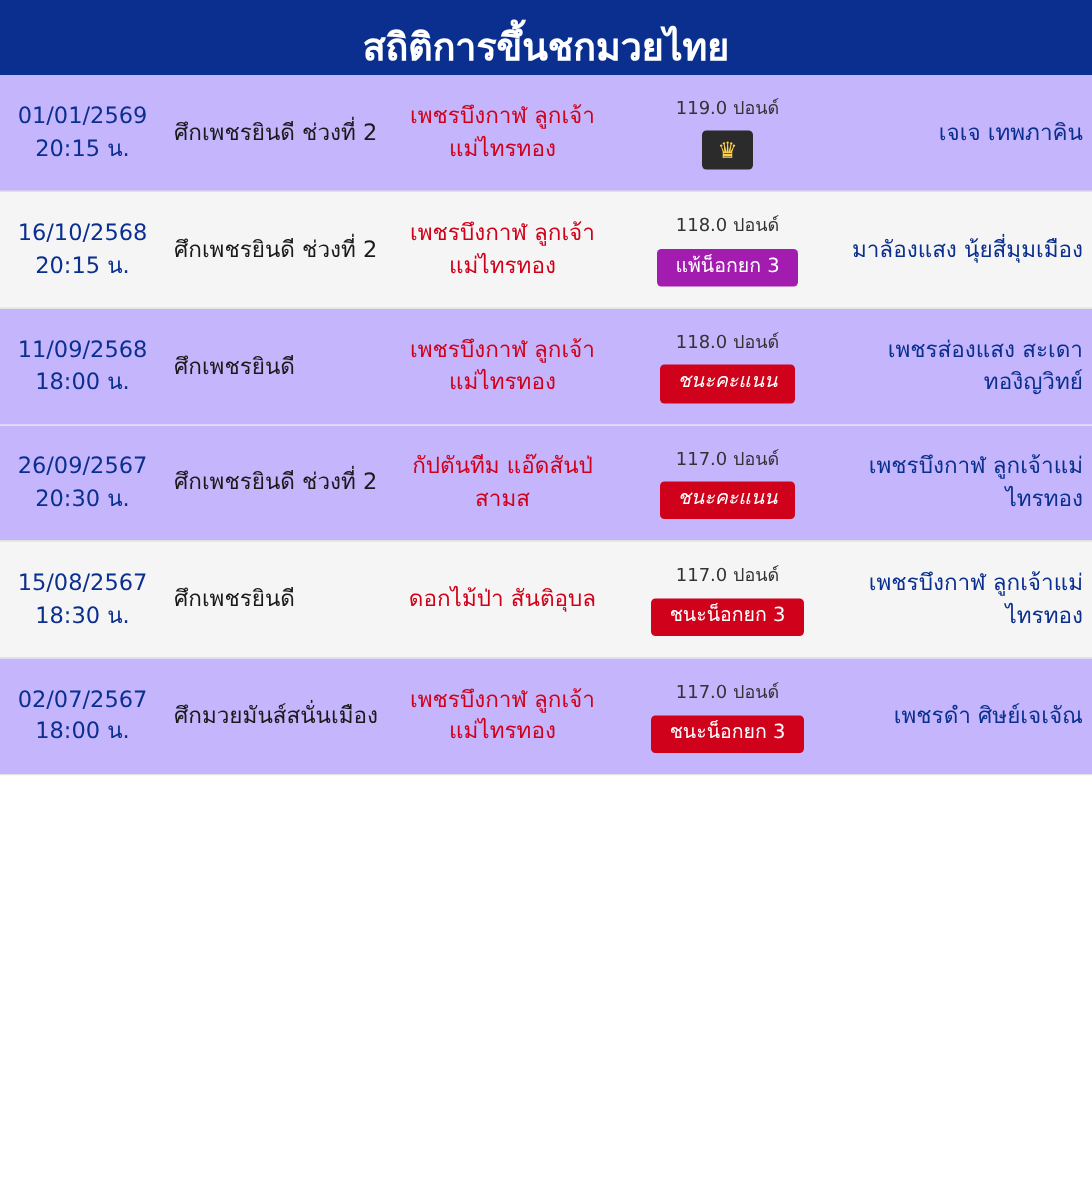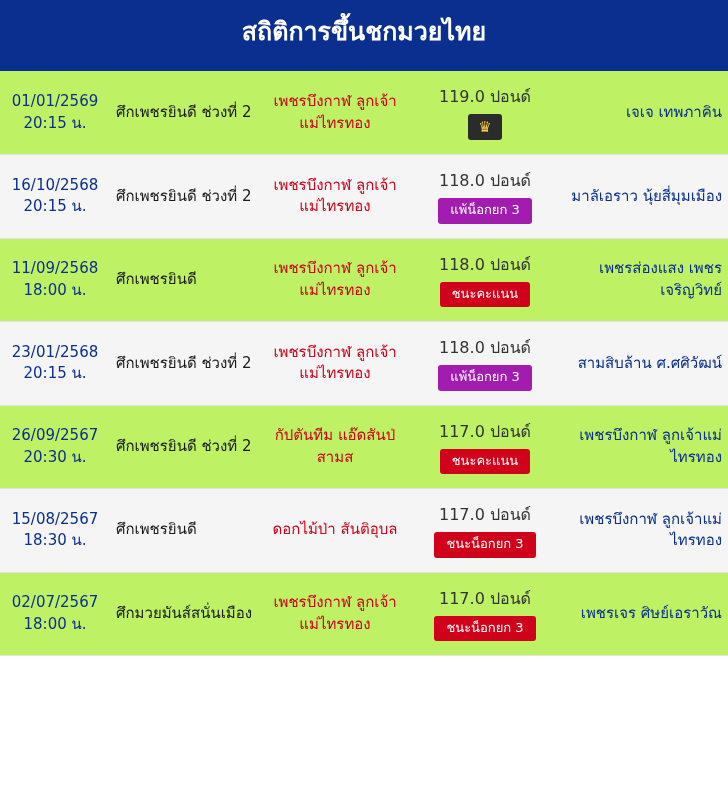--- a/index.html
+++ b/index.html
@@ -13,59 +13,59 @@
   .page {
     width: 728px;
     background: #ffffff;
   }
   .header {
     background: #0a2f8f;
     color: #ffffff;
     text-align: center;
     font-size: 25px;
     font-weight: bold;
-    padding: 17px 10px 24px 10px;
+    padding: 17px 10px 3px 10px;
     line-height: 1.2;
   }
   table.fight-table {
     width: 100%;
     border-collapse: collapse;
     table-layout: fixed;
   }
-  table.fight-table tr.row-odd { background: #bef264; }
+  table.fight-table tr.row-odd { background: #c4b5fd; }
   table.fight-table tr.row-even { background: #f5f5f5; }
   table.fight-table td {
     border-bottom: 1px solid #e2e2e2;
     vertical-align: middle;
     padding: 14px 6px;
     font-size: 15px;
     line-height: 1.45;
   }
   .col-date   { width: 110px; text-align: center; color: #0a2f8f; }
   .col-event  { width: 150px; text-align: left; color: #1a1a1a; }
   .col-opp    { width: 150px; text-align: center; color: #d0021b; }
   .col-result { width: 150px; text-align: center; }
   .col-winner { width: 168px; text-align: right; color: #0a2f8f; padding-left: 12px; }
   .date-line { display: block; }
   .weight {
-    font-size: 16px;
+    font-size: 12px;
     color: #333333;
     display: block;
     margin-bottom: 6px;
   }
   .badge {
     display: inline-block;
     color: #ffffff;
     font-size: 13px;
     padding: 5px 12px 6px 12px;
     border-radius: 3px;
     line-height: 1.1;
     white-space: nowrap;
   }
-  .badge-win   { background: #d0021b; }
+  .badge-win   { background: #d0021b; font-style: italic; }
   .badge-lose  { background: #a21caf; }
   .badge-ko    { background: #d0021b; }
   .crown {
     display: inline-block;
     width: 34px;
     height: 26px;
     background: #2b2b2b;
     border-radius: 3px;
     color: #ffd24a;
     font-size: 15px;
@@ -93,41 +93,31 @@
           <td class="col-winner">เจเจ เทพภาคิน</td>
         </tr>
         <tr class="row-even">
           <td class="col-date">
             <span class="date-line">16/10/2568</span>
             <span class="date-line">20:15 น.</span>
           </td>
           <td class="col-event">ศึกเพชรยินดี ช่วงที่ 2</td>
           <td class="col-opp">เพชรบึงกาฬ ลูกเจ้าแม่ไทรทอง</td>
           <td class="col-result"><span class="weight">118.0 ปอนด์</span><span class="badge badge-lose">แพ้น็อกยก 3</span></td>
-          <td class="col-winner">มาลัเอราว นุ้ยสี่มุมเมือง</td>
+          <td class="col-winner">มาลัองแสง นุ้ยสี่มุมเมือง</td>
         </tr>
         <tr class="row-odd">
           <td class="col-date">
             <span class="date-line">11/09/2568</span>
             <span class="date-line">18:00 น.</span>
           </td>
           <td class="col-event">ศึกเพชรยินดี</td>
           <td class="col-opp">เพชรบึงกาฬ ลูกเจ้าแม่ไทรทอง</td>
           <td class="col-result"><span class="weight">118.0 ปอนด์</span><span class="badge badge-win">ชนะคะแนน</span></td>
-          <td class="col-winner">เพชรส่องแสง เพชรเจริญวิทย์</td>
-        </tr>
-        <tr class="row-even">
-          <td class="col-date">
-            <span class="date-line">23/01/2568</span>
-            <span class="date-line">20:15 น.</span>
-          </td>
-          <td class="col-event">ศึกเพชรยินดี ช่วงที่ 2</td>
-          <td class="col-opp">เพชรบึงกาฬ ลูกเจ้าแม่ไทรทอง</td>
-          <td class="col-result"><span class="weight">118.0 ปอนด์</span><span class="badge badge-lose">แพ้น็อกยก 3</span></td>
-          <td class="col-winner">สามสิบล้าน ศ.ศศิวัฒน์</td>
+          <td class="col-winner">เพชรส่องแสง สะเดาทองิญวิทย์</td>
         </tr>
         <tr class="row-odd">
           <td class="col-date">
             <span class="date-line">26/09/2567</span>
             <span class="date-line">20:30 น.</span>
           </td>
           <td class="col-event">ศึกเพชรยินดี ช่วงที่ 2</td>
           <td class="col-opp">กัปตันทีม แอ๊ดสันป่สามส</td>
           <td class="col-result"><span class="weight">117.0 ปอนด์</span><span class="badge badge-win">ชนะคะแนน</span></td>
           <td class="col-winner">เพชรบึงกาฬ ลูกเจ้าแม่ไทรทอง</td>
@@ -143,18 +133,18 @@
           <td class="col-winner">เพชรบึงกาฬ ลูกเจ้าแม่ไทรทอง</td>
         </tr>
         <tr class="row-odd">
           <td class="col-date">
             <span class="date-line">02/07/2567</span>
             <span class="date-line">18:00 น.</span>
           </td>
           <td class="col-event">ศึกมวยมันส์สนั่นเมือง</td>
           <td class="col-opp">เพชรบึงกาฬ ลูกเจ้าแม่ไทรทอง</td>
           <td class="col-result"><span class="weight">117.0 ปอนด์</span><span class="badge badge-ko">ชนะน็อกยก 3</span></td>
-          <td class="col-winner">เพชรเจร ศิษย์เอราวัณ</td>
+          <td class="col-winner">เพชรดำ ศิษย์เจเจัณ</td>
         </tr>
       </tbody>
   </table>
 
 </div>
 
 </body></html>

